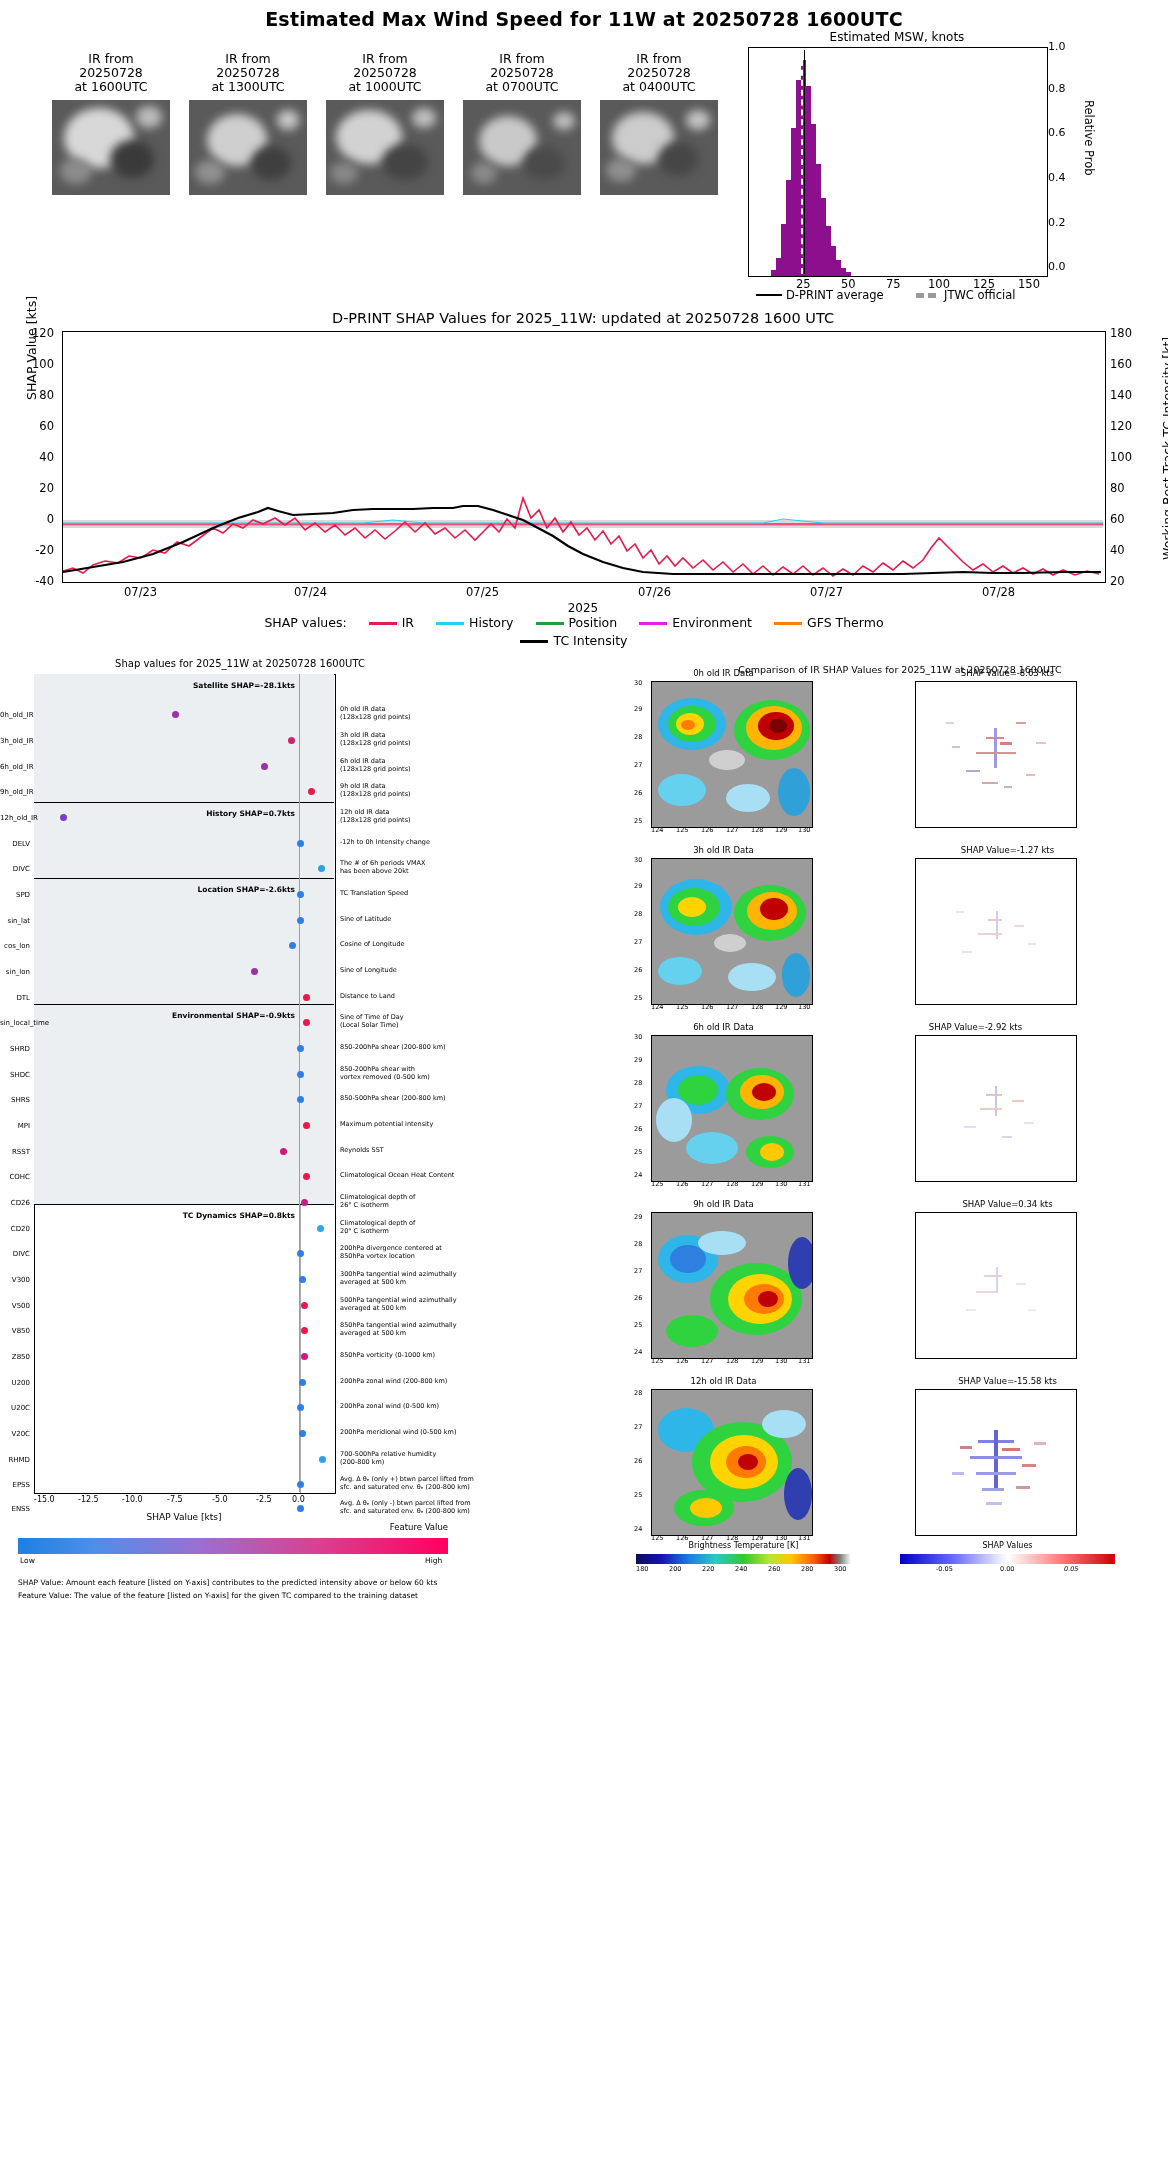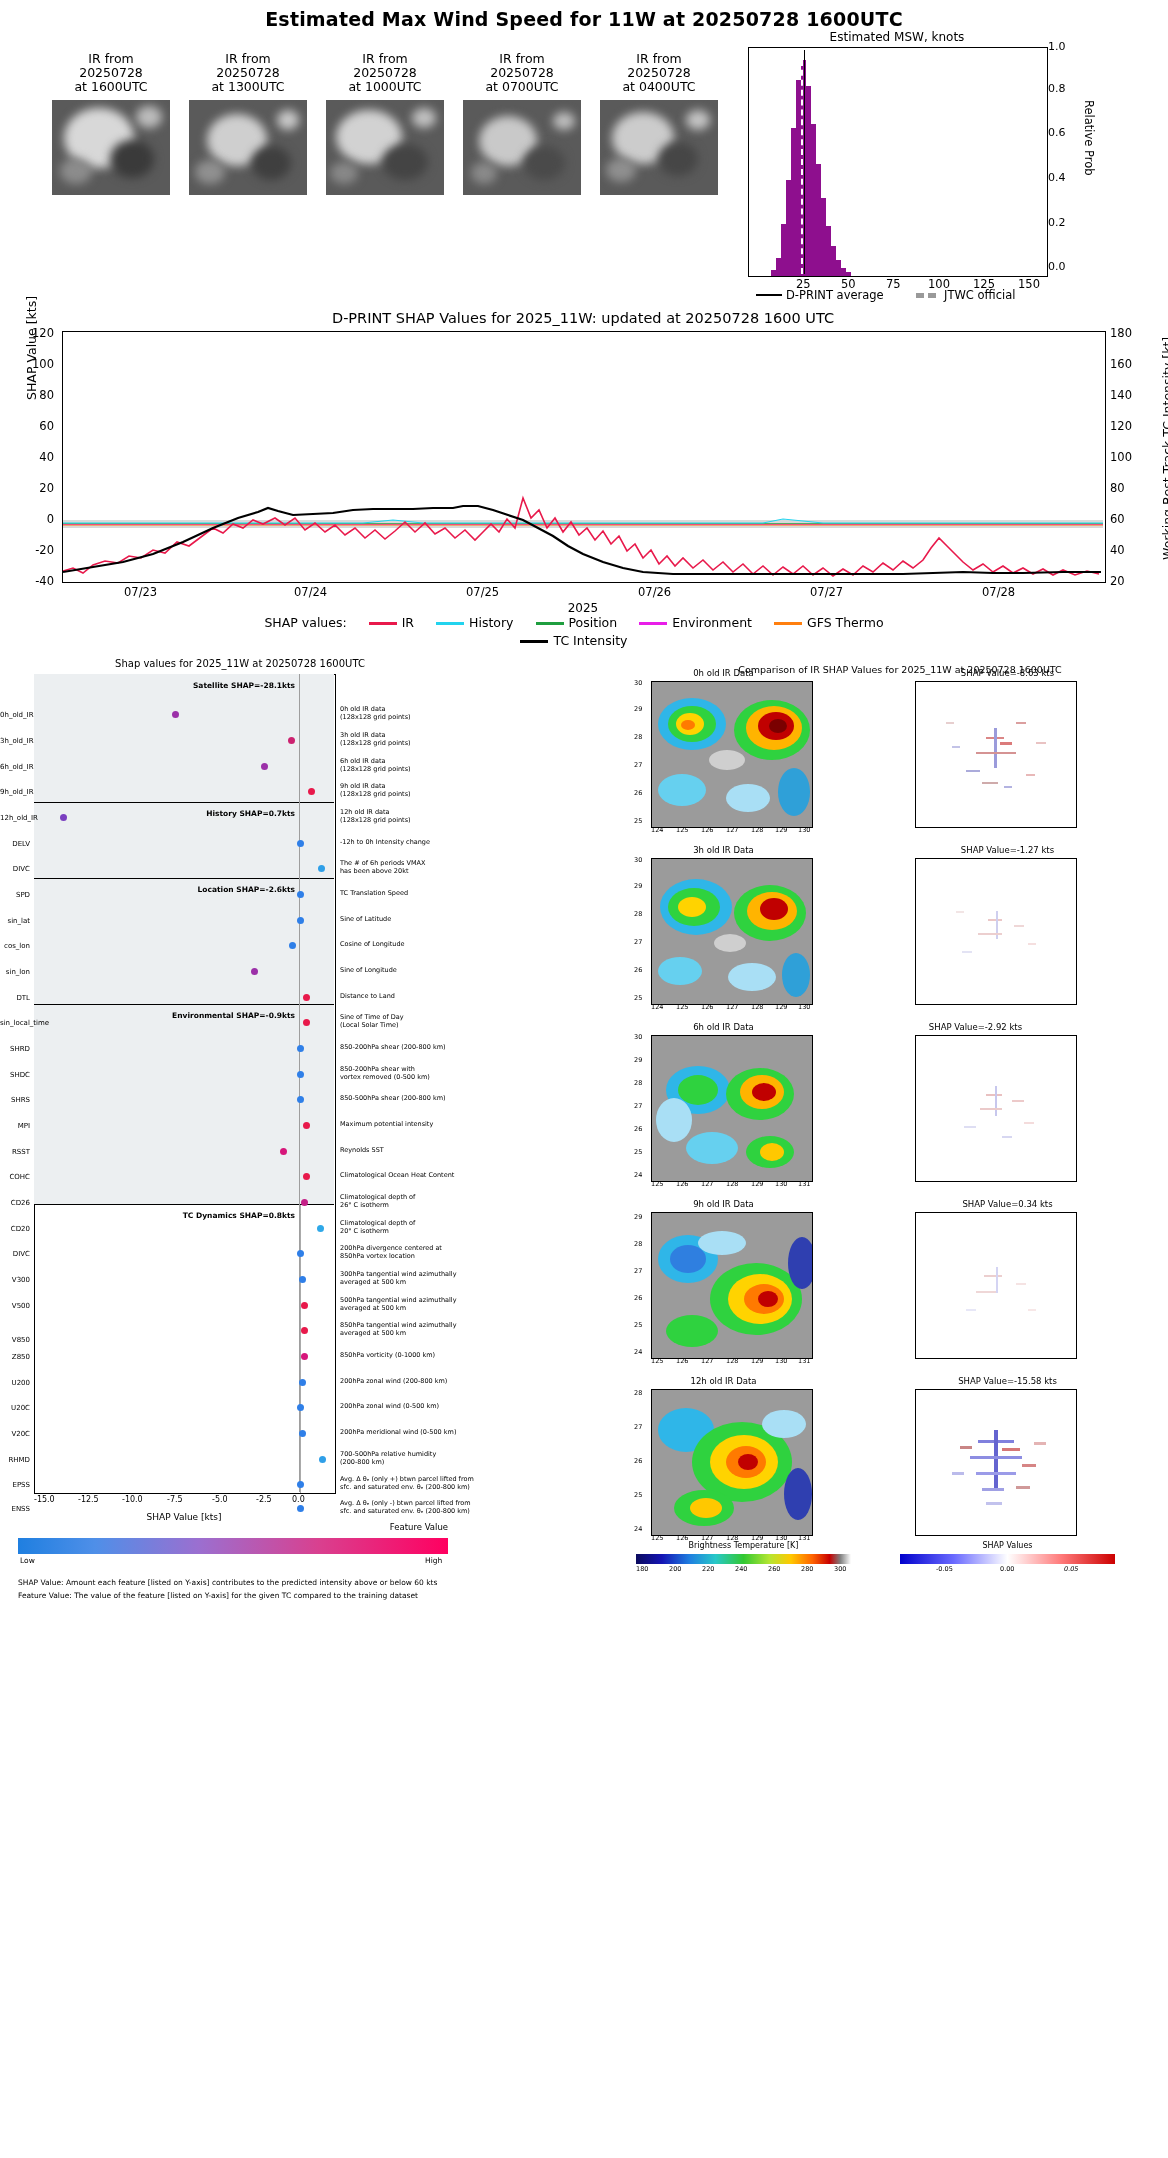--- a/index.html
+++ b/index.html
@@ -371,21 +371,21 @@
   <div class="shap-ylab" style="top: 1276px; left: 0px; width: 30px; right: auto; text-align: right;">V300</div>
   <div class="dot" style="left:299px;top:1276px;background:#2f7fe8;"></div>
   <div class="desc" style="top:1270px;white-space:pre-line;">300hPa tangential wind azimuthally
 averaged at 500 km</div>
 
   <div class="shap-ylab" style="top: 1302px; left: 0px; width: 30px; right: auto; text-align: right;">V500</div>
   <div class="dot" style="left:301px;top:1302px;background:#e8194b;"></div>
   <div class="desc" style="top:1296px;white-space:pre-line;">500hPa tangential wind azimuthally
 averaged at 500 km</div>
 
-  <div class="shap-ylab" style="top: 1327px; left: 0px; width: 30px; right: auto;  margin-top: 9px;">V850</div>
+  <div class="shap-ylab" style="top: 1327px; left: 0px; width: 30px; right: auto; ">V850</div>
   <div class="dot" style="left:301px;top:1327px;background:#e8194b;"></div>
   <div class="desc" style="top:1321px;white-space:pre-line;">850hPa tangential wind azimuthally
 averaged at 500 km</div>
 
   <div class="shap-ylab" style="top: 1353px; left: 0px; width: 30px; right: auto; text-align: right;">Z850</div>
   <div class="dot" style="left:301px;top:1353px;background:#d6167a;"></div>
   <div class="desc" style="top:1351px;white-space:pre-line;">850hPa vorticity (0-1000 km)</div>
 
   <div class="shap-ylab" style="top: 1379px; left: 0px; width: 30px; right: auto; text-align: right;">U200</div>
   <div class="dot" style="left:299px;top:1379px;background:#2f7fe8;"></div>

